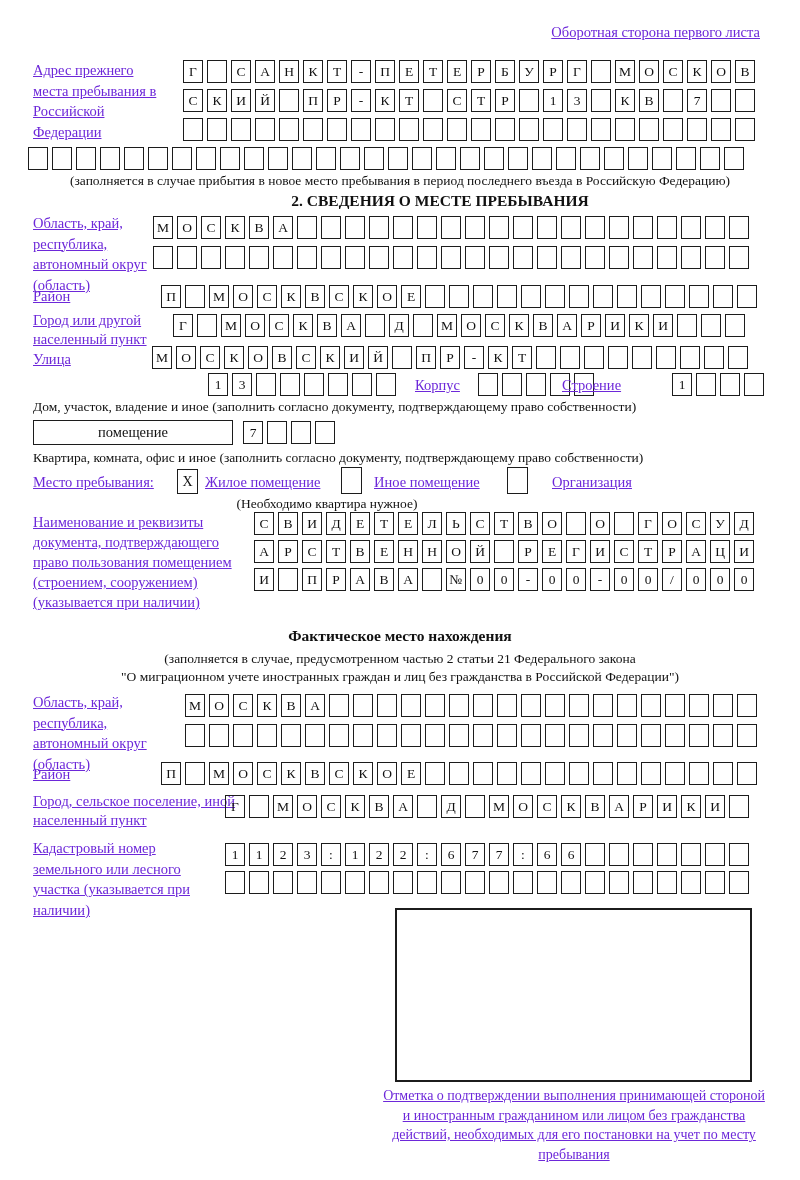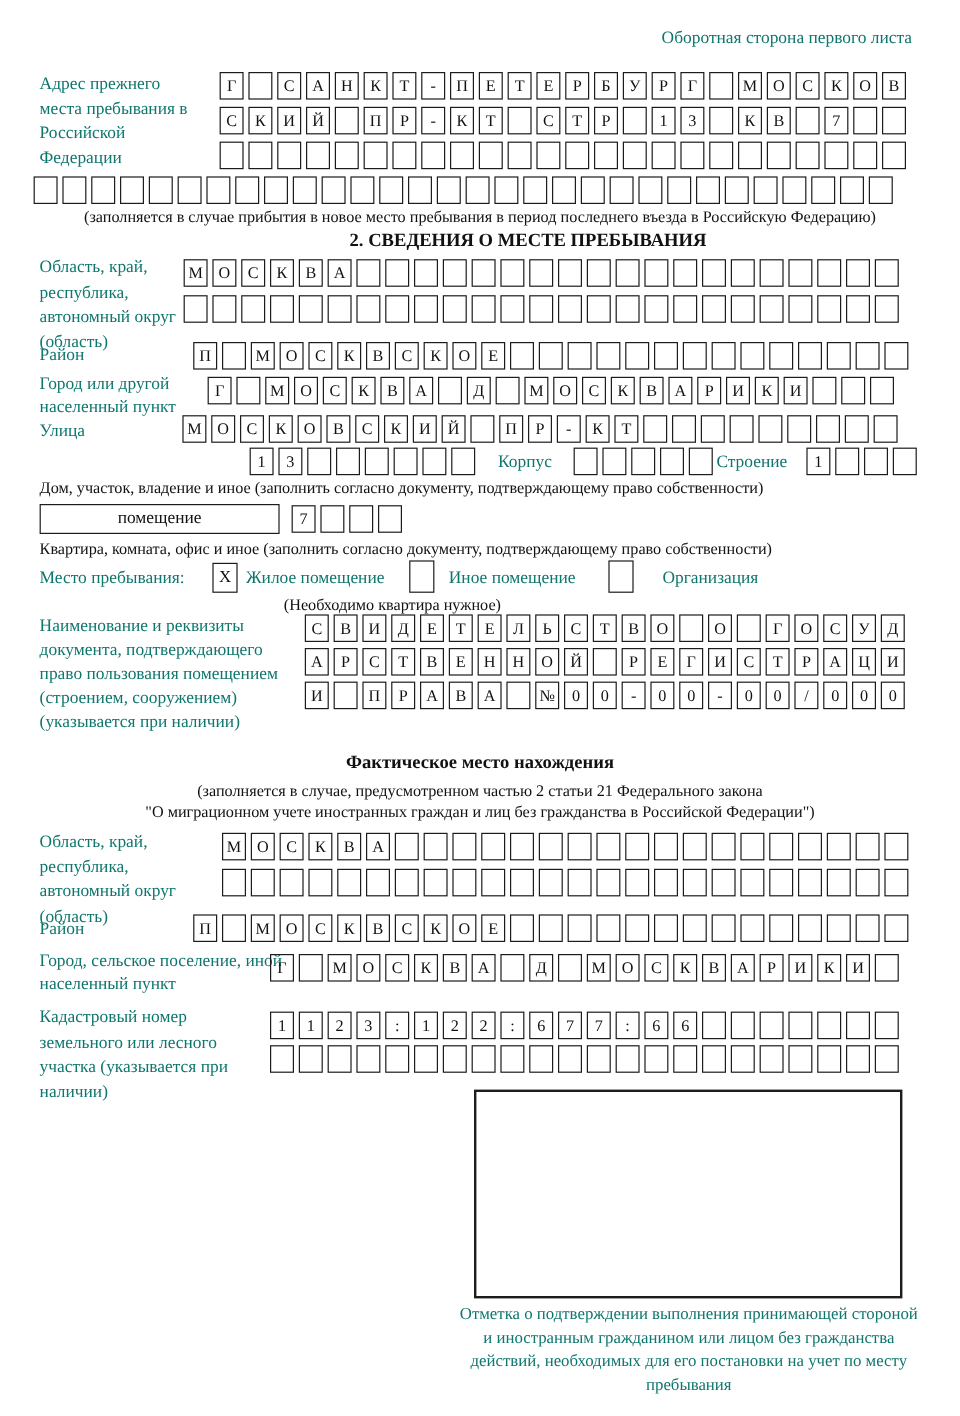--- a/index.html
+++ b/index.html
@@ -5,21 +5,21 @@
   html,body{margin:0;padding:0;background:#fff;}
   #page{
     position:relative;
     width:800px;height:1180px;
     background:#ffffff;
     color:#111;
     font-family:"Liberation Serif","DejaVu Serif",serif;
     overflow:hidden;
   }
   .abs{position:absolute;}
-  .lbl{font-size:14.5px;line-height:1.42;color:#0f766e;}
+  .lbl{font-size:14.5px;line-height:1.42;color:#6d28d9;text-decoration:underline;}
   .cap{font-size:13.5px;color:#111;}
   .title{font-size:15.5px;font-weight:bold;text-align:center;width:800px;left:0;}
   .center{text-align:center;}
   .boxrow{display:flex;}
   .cell{
     box-sizing:border-box;
     width:20px;height:23px;
     margin-right:4px;
     border:1.6px solid #1c1c1c;
     display:inline-flex;align-items:center;justify-content:center;
@@ -320,21 +320,21 @@
       <span class="cell"></span>
     </div>
   <div class="abs lbl" style="top:375px;left:415px;">Корпус</div>
   <div class="abs boxrow" style="top:373px;left:478px;">
       <span class="cell"></span>
       <span class="cell"></span>
       <span class="cell"></span>
       <span class="cell"></span>
       <span class="cell"></span>
     </div>
-  <div class="abs lbl" style="top:375px;left:597px;">Строение</div>
+  <div class="abs lbl" style="top:375px;left:562px;">Строение</div>
   <div class="abs boxrow" style="top:373px;left:672px;">
       <span class="cell">1</span>
       <span class="cell"></span>
       <span class="cell"></span>
       <span class="cell"></span>
     </div>
   <div class="abs cap" style="top:399px;left:33px;width:740px;">Дом, участок, владение и иное (заполнить согласно документу, подтверждающему право собственности)</div>
 
   <div class="abs widebox" style="top:420px;left:33px;width:200px;height:25px;">помещение</div>
   <div class="abs boxrow" style="top:421px;left:243px;">

